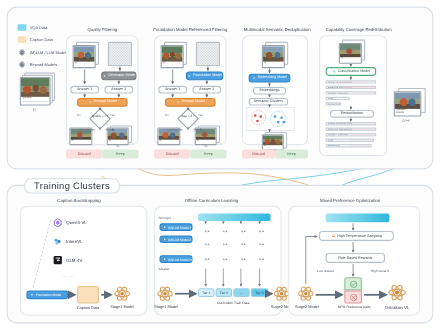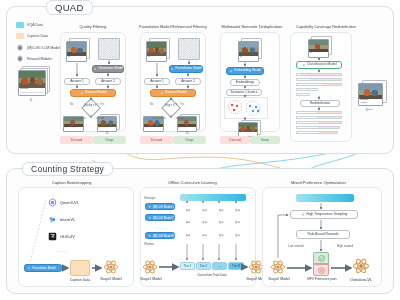--- a/index.html
+++ b/index.html
@@ -190,21 +190,20 @@
 
     <path d="M336,104 C346,104 350,100 356,98" stroke="#9fdcea" stroke-width=".9" fill="none"></path>
 
     <path d="M372,112 C392,132 380,150 330,162 C300,170 300,176 300,182" stroke="#79cfe2" stroke-width=".9" fill="none"></path>
     <path d="M368,116 C388,138 360,154 250,164 C210,168 196,174 192,182" stroke="#79cfe2" stroke-width=".9" fill="none"></path>
     <path d="M120,150 C140,162 150,160 178,158 C230,155 250,160 280,168" stroke="#e3c08a" stroke-width=".9" fill="none"></path>
     <path d="M92,160 C110,170 106,178 96,184" stroke="#e3c08a" stroke-width=".9" fill="none"></path>
   </svg>
 
   <div class="outer-panel" id="quad-panel"></div>
-  <div class="panel-title" id="quad-title">QUAD</div>
 
   <div id="legend">
     <div class="leg-row">
       <span class="leg-sw" style="background:#7fd8ef"></span>
       <span class="leg-lb">VQA Data</span>
     </div>
     <div class="leg-row">
       <span class="leg-sw" style="background:#fbe0bb"></span>
       <span class="leg-lb">Caption Data</span>
     </div>
@@ -481,21 +480,21 @@
     <div class="sh" style="left:4px; top:0; width:25px; height:23px;"></div>
     <div class="front" style="left:0; top:3px; width:25px; height:23px;">
       <div class="thumb ph2"></div>
       <div class="cap">Question</div>
       <div class="cap">Answer</div>
     </div>
   </div>
   <div style="position:absolute;left:366px;top:108px;font-size:3.2px;color:#5b6673;">Dᶠᶦⁿᵃˡ</div>
 
   <div class="outer-panel" id="train-panel"></div>
-  <div class="panel-title" id="train-title">Counting Strategy</div>
+  <div class="panel-title" id="train-title">Training Clusters</div>
 
   <div class="tr-head" style="left:52px; top:180px;">Caption Bootstrapping</div>
   <div class="tr-sub" style="left:18px; top:187px; width:116px; height:100px;"></div>
 
   <div class="model-logo-row" style="left:48px; top:198px;">
     <svg class="logo-ic" viewBox="0 0 24 24">
       <path d="M12 2l8 5v10l-8 5-8-5V7z" fill="none" stroke="#7b5cd6" stroke-width="2"></path>
       <path d="M12 7l4 2.5v5L12 17l-4-2.5v-5z" fill="#9b7ce8"></path>
     </svg>
     <span class="logo-tx">Qwen3-VL</span>

